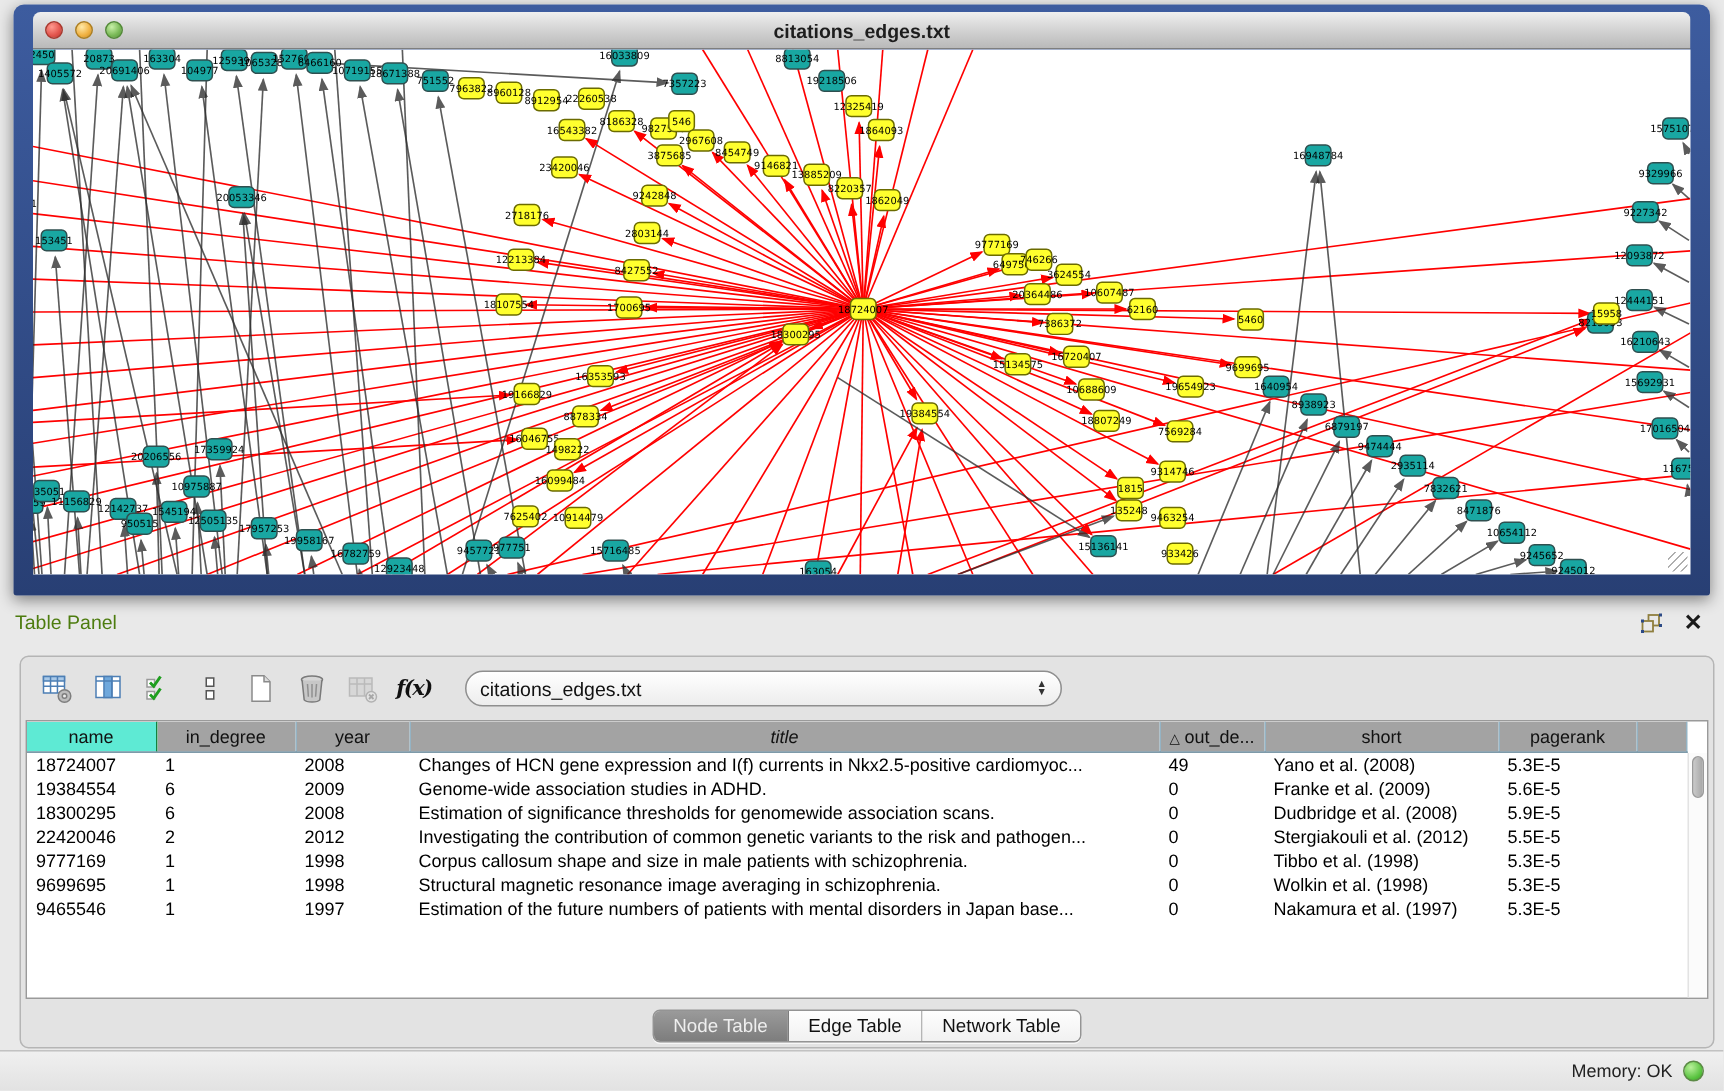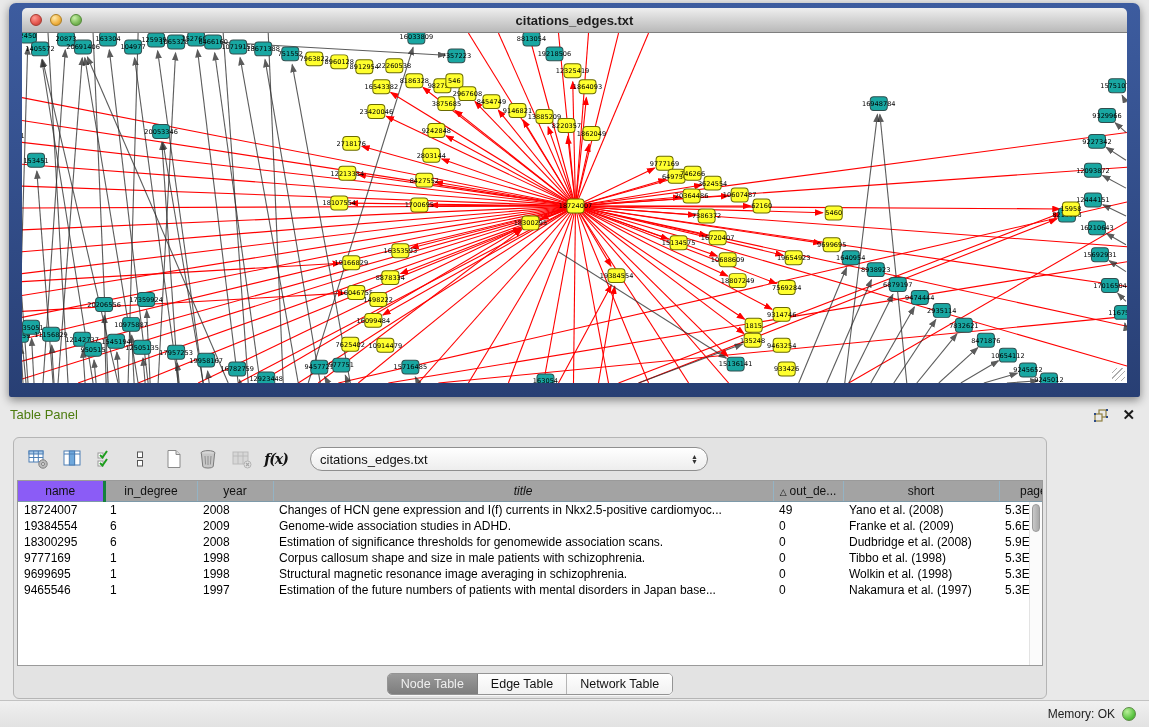--- a/index.html
+++ b/index.html
@@ -32,21 +32,21 @@
     background:repeating-linear-gradient(135deg,transparent 0 3px,#9a9a9a 3px 4px); opacity:.8;}
 
   
   .tp-head{ position:absolute; left:0; top:399px; width:100%; height:34px; }
   .tp-title{ position:absolute; left:10px; top:8px; font-size:13px; color:#4d7c0f; }
   .tp-float{ position:absolute; right:40px; top:9px; width:16px; height:16px; }
   .tp-close{ position:absolute; right:14px; top:7px; font-size:15px; font-weight:bold; color:#1a1a1a; cursor:default;}
 
   
   .panel{
-    position:absolute; left:13px; top:437px; width:1034px; height:262px;
+    position:absolute; left:13px; top:437px; width:1130px; height:262px;
     background:#e3e3e3; border:1px solid #b5b5b5; border-radius:6px;
   }
   .toolbar{ height:42px; display:flex; align-items:center; padding-left:10px; gap:6px; }
   .tb-btn{ width:28px; height:28px; display:flex; align-items:center; justify-content:center; border-radius:4px; }
   .fx{ font-family:"DejaVu Serif", serif; font-style:italic; font-size:14px; color:#111; font-weight:bold; letter-spacing:-1px;}
   .combo{
     margin-left:14px; width:398px; height:24px; border:1px solid #8f8f8f; border-radius:12px;
     background:linear-gradient(180deg,#ffffff,#ededed);
     display:flex; align-items:center; padding:0 9px; font-size:13px; color:#111;
     box-shadow:inset 0 1px 0 #fff;
@@ -55,21 +55,21 @@
   .updown{ display:flex; flex-direction:column; font-size:7px; line-height:5px; color:#333; }
 
   
   .table-wrap{ position:relative; margin:0 3px; background:#fff; border:1px solid #9a9a9a; height:186px; overflow:hidden; }
   table{ border-collapse:collapse; table-layout:fixed; width:1106px; }
   th{
     background:#a3a3a3; border-right:1px solid #94b3c4; border-bottom:1px solid #7e9aa9;
     font-weight:normal; font-size:12px; height:20px; text-align:center; color:#111;
     overflow:hidden; white-space:nowrap;
   }
-  th.gray{ background:#8b5cf6; border-right:3px solid #15803d; }
+  th.gray{ background:#5eead4; border-right:1px solid #15803d; }
   th .sortg{ font-size:9px; margin-right:3px; }
   td{
     font-size:12px; color:#000; height:16px; line-height:16px; padding:0 0 0 6px;
     white-space:nowrap; overflow:hidden; border:none;
   }
   .vscroll{ position:absolute; top:21px; right:0; bottom:0; width:13px; background:#fbfbfb; border-left:1px solid #e3e3e3;}
   .vthumb{ position:absolute; top:2px; left:2px; width:8px; height:28px; border-radius:5px;
     background:linear-gradient(90deg,#c9c9c9,#a8a8a8); border:1px solid #9a9a9a;}
 
   
@@ -882,20 +882,30 @@
               <td>18300295</td>
               <td>6</td>
               <td>2008</td>
               <td>Estimation of significance thresholds for genomewide association scans.</td>
               <td>0</td>
               <td>Dudbridge et al. (2008)</td>
               <td>5.9E-5</td>
               <td></td>
             </tr>
             <tr>
+              <td>22420046</td>
+              <td>2</td>
+              <td>2012</td>
+              <td>Investigating the contribution of common genetic variants to the risk and pathogen...</td>
+              <td>0</td>
+              <td>Stergiakouli et al. (2012)</td>
+              <td>5.5E-5</td>
+              <td></td>
+            </tr>
+            <tr>
               <td>9777169</td>
               <td>1</td>
               <td>1998</td>
               <td>Corpus callosum shape and size in male patients with schizophrenia.</td>
               <td>0</td>
               <td>Tibbo et al. (1998)</td>
               <td>5.3E-5</td>
               <td></td>
             </tr>
             <tr>

